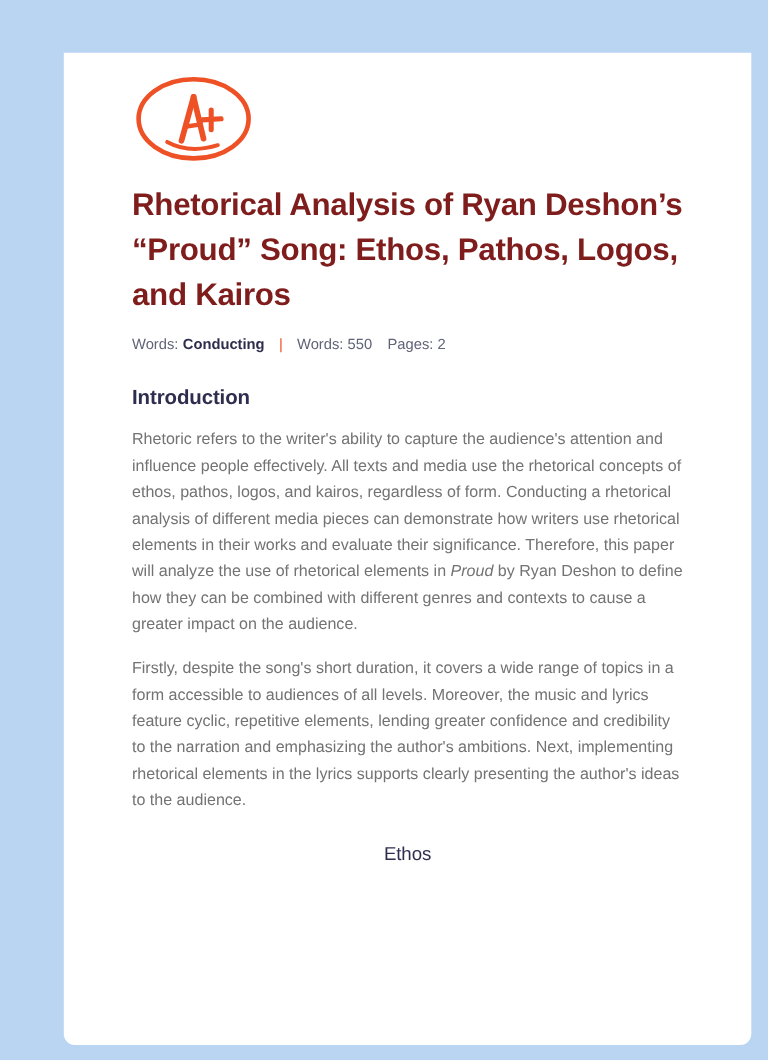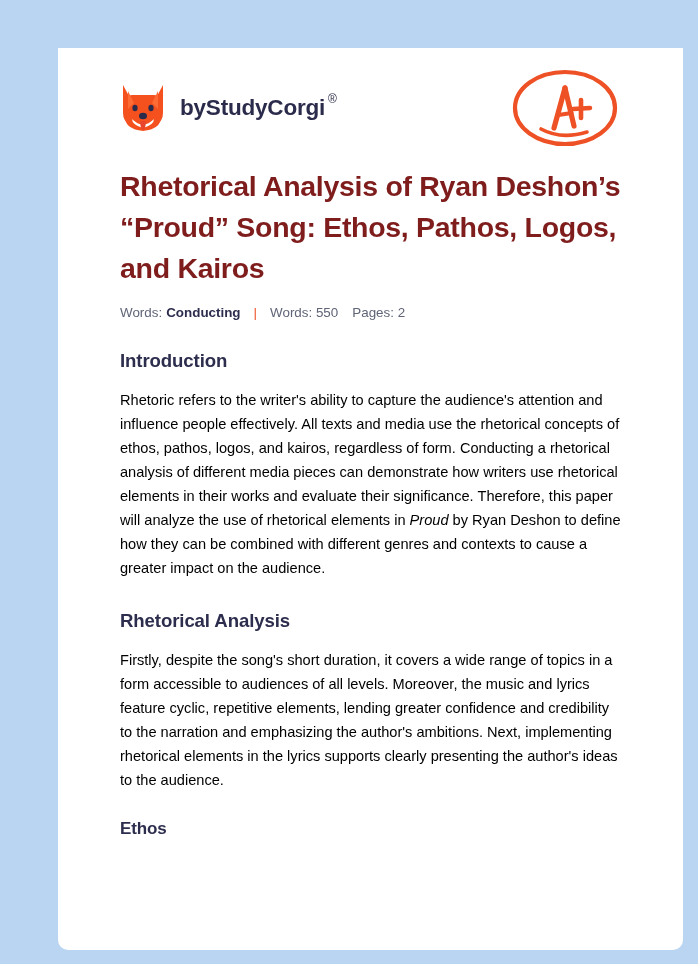--- a/index.html
+++ b/index.html
@@ -106,67 +106,41 @@
   h2.section {
     margin: 30px 0 0 0;
     font-size: 18.6px;
     font-weight: bold;
     color: #2d2d4e;
     letter-spacing: -0.1px;
   }
   h3.subsection {
     margin: 27px 0 0 0;
     font-size: 17px;
-    font-weight: bold;
+    font-weight: normal;
     color: #2d2d4e;
     letter-spacing: -0.1px;
+    text-align: center;
   }
   p.para {
     margin: 16px 0 0 0;
     font-size: 14.6px;
     line-height: 24px;
-    color: #000000;
+    color: #737373;
   }
   p.para em { font-style: italic; }
 </style>
 </head>
 <body>
 
 <div id="page">
   <div class="inner">
 
     <div class="brand-row">
 
-      <div class="brand-left">
-        <svg class="corgi-logo" viewBox="0 0 46 50">
-
-          <path d="M3 2 L3 30 Q3 38 10 42 L16 26 Z" fill="#f4511e"></path>
-          <path d="M43 2 L43 30 Q43 38 36 42 L30 26 Z" fill="#f4511e"></path>
-
-          <path d="M5 20 Q5 12 12 12 L34 12 Q41 12 41 20 L41 34 Q41 46 23 48 Q5 46 5 34 Z" fill="#f4511e"></path>
-
-          <path d="M8 8 L8 26 L14 20 Z" fill="#ff6b35"></path>
-          <path d="M38 8 L38 26 L32 20 Z" fill="#ff6b35"></path>
-
-          <ellipse cx="15" cy="25" rx="2.6" ry="3.3" fill="#2b2b4b"></ellipse>
-          <ellipse cx="31" cy="25" rx="2.6" ry="3.3" fill="#2b2b4b"></ellipse>
-
-          <ellipse cx="23" cy="33" rx="4" ry="3.3" fill="#2b2b4b"></ellipse>
-
-          <path d="M12 36 Q23 47 34 36 Q34 42 23 45 Q12 42 12 36 Z" fill="#ffffff"></path>
-
-          <path d="M20.2 38 L25.8 38 Q25.8 46 23 47 Q20.2 46 20.2 38 Z" fill="#e8452c"></path>
-        </svg>
-
-        <div class="brand-text">
-          <span>by </span>
-          <span>StudyCorgi</span>
-          <span class="reg">®</span>
-        </div>
-      </div>
 
       <svg class="aplus-badge" viewBox="0 0 112 84">
         <ellipse cx="56" cy="42" rx="50" ry="36" fill="none" stroke="#ef5126" stroke-width="4.2"></ellipse>
 
         <path d="M45 62 L56 22" stroke="#ef5126" stroke-width="5.2" fill="none" stroke-linecap="round"></path>
         <path d="M56 22 L65 60" stroke="#ef5126" stroke-width="5.2" fill="none" stroke-linecap="round"></path>
         <path d="M49.5 49 L62.5 47" stroke="#ef5126" stroke-width="4" fill="none" stroke-linecap="round"></path>
 
         <path d="M72 34 L72 52" stroke="#ef5126" stroke-width="4.6" fill="none" stroke-linecap="round"></path>
         <path d="M64 43 L81 42" stroke="#ef5126" stroke-width="4.6" fill="none" stroke-linecap="round"></path>
@@ -181,19 +155,18 @@
       <span class="meta-label">Words:</span>
       <span class="meta-topic">Conducting</span>
       <span class="meta-sep">|</span>
       <span class="meta-words">Words: 550</span>
       <span>Pages: 2</span>
     </div>
 
     <div id="sections">
         <h2 class="section">Introduction</h2>
         <p class="para"><span>Rhetoric refers to the writer's ability to capture the audience's attention and influence people effectively. All texts and media use the rhetorical concepts of ethos, pathos, logos, and kairos, regardless of form. Conducting a rhetorical analysis of different media pieces can demonstrate how writers use rhetorical elements in their works and evaluate their significance. Therefore, this paper will analyze the use of rhetorical elements in </span><em>Proud</em><span> by Ryan Deshon to define how they can be combined with different genres and contexts to cause a greater impact on the audience.</span></p>
-        <h2 class="section">Rhetorical Analysis</h2>
         <p class="para"><span>Firstly, despite the song's short duration, it covers a wide range of topics in a form accessible to audiences of all levels. Moreover, the music and lyrics feature cyclic, repetitive elements, lending greater confidence and credibility to the narration and emphasizing the author's ambitions. Next, implementing rhetorical elements in the lyrics supports clearly presenting the author's ideas to the audience.</span></p>
         <h3 class="subsection">Ethos</h3>
       </div>
 
   </div>
 </div>
 
 </body></html>

